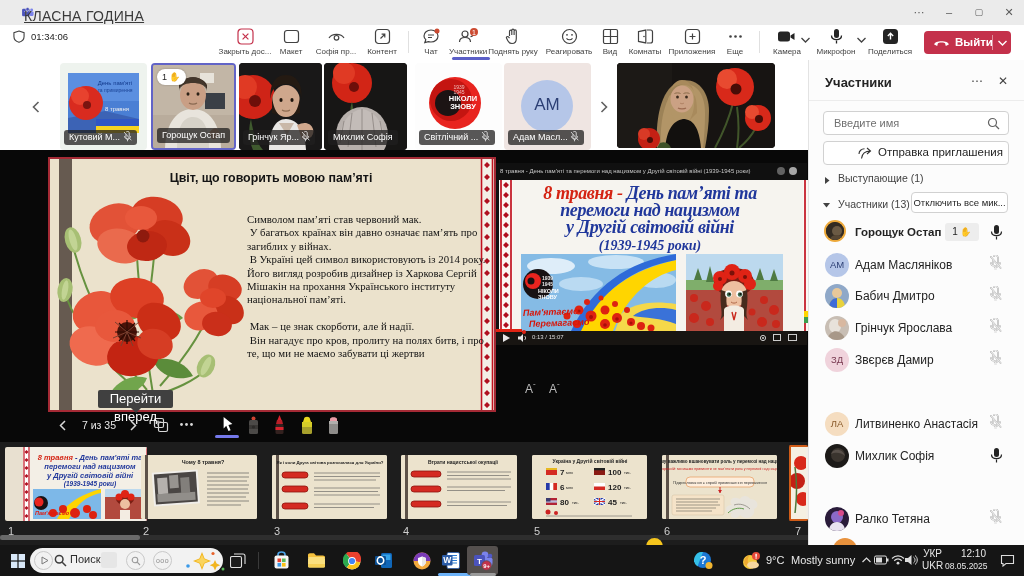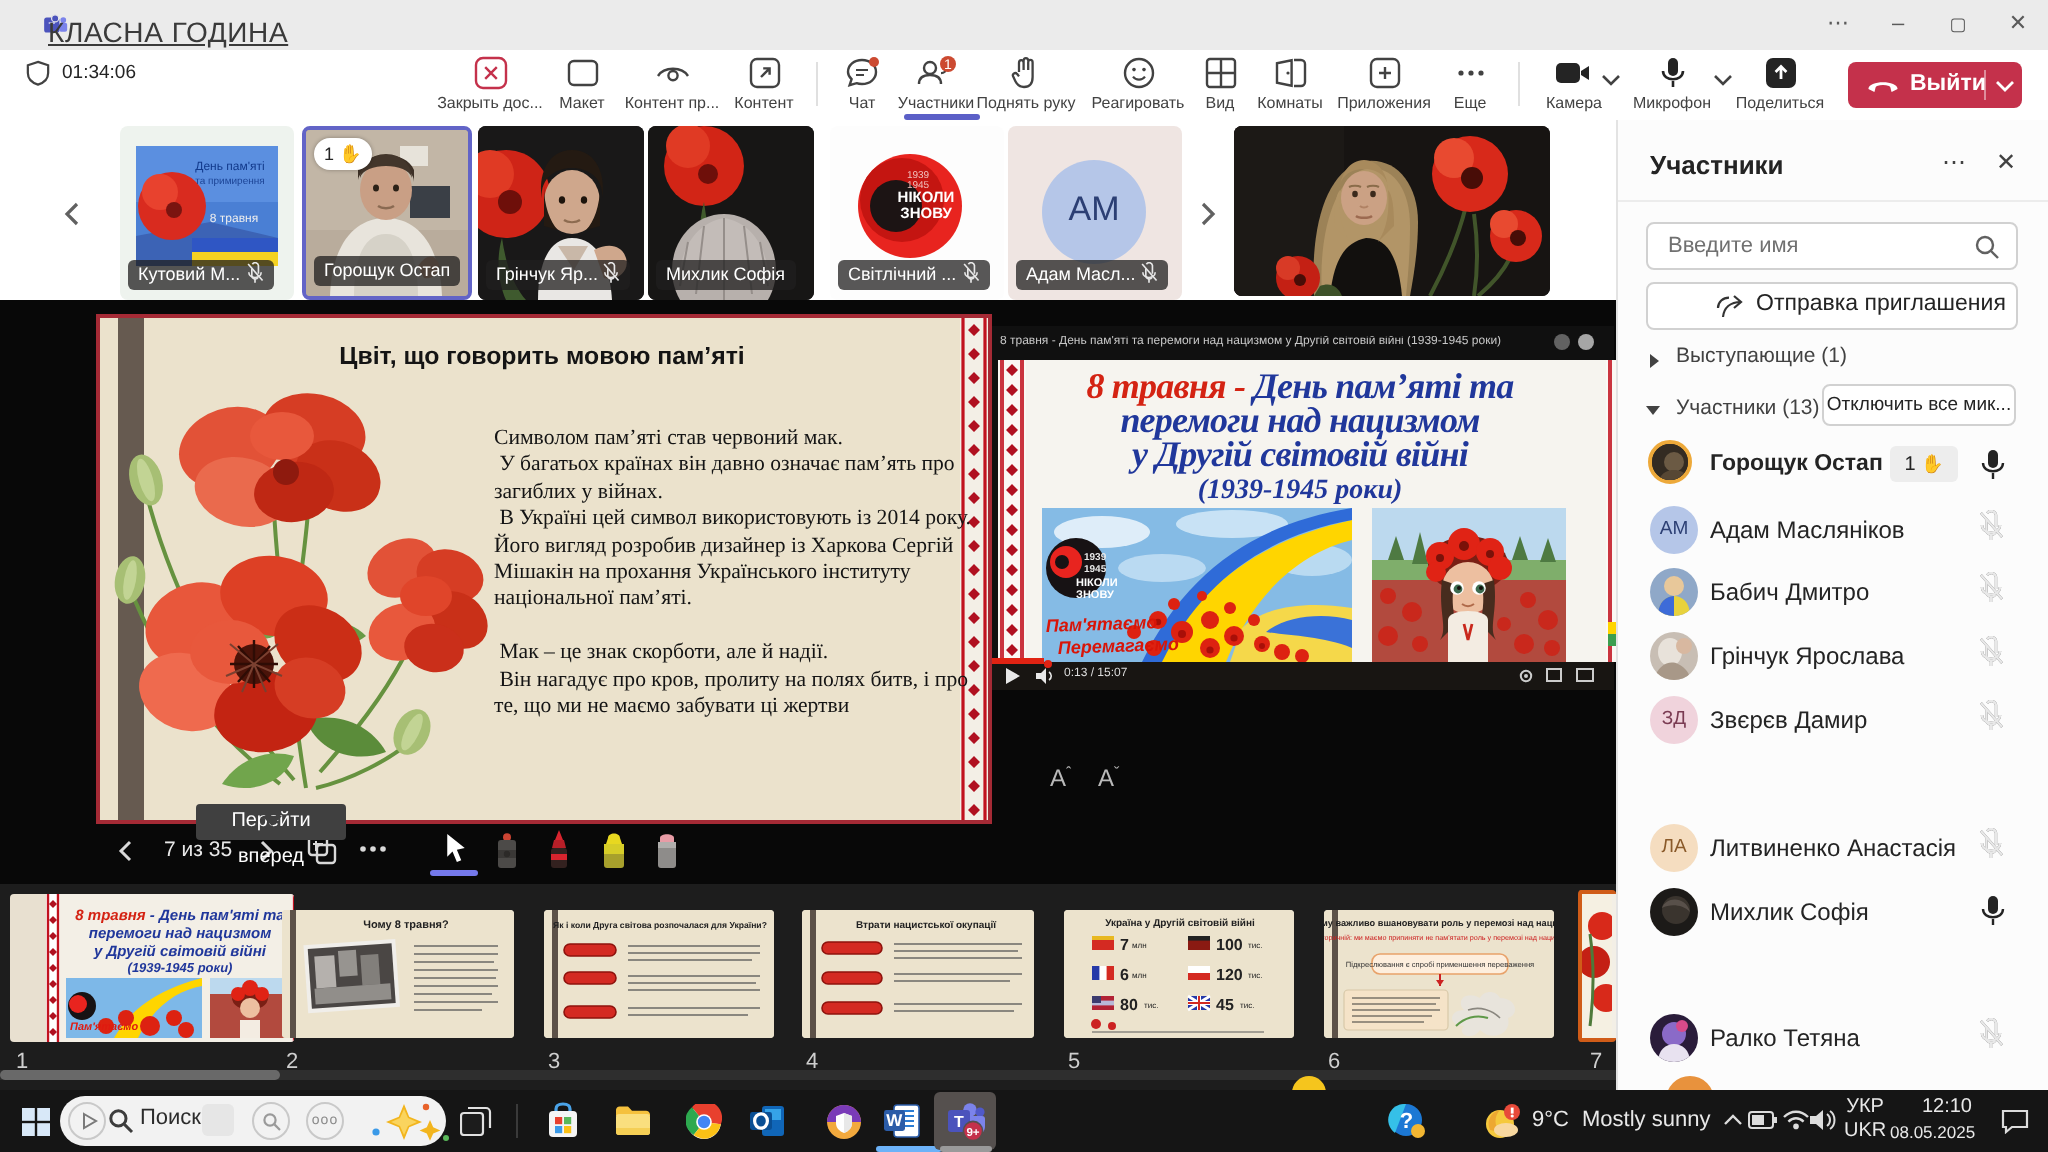--- a/index.html
+++ b/index.html
@@ -104,21 +104,21 @@
         <rect x="1.5" y="2.5" width="14" height="12" rx="2.5" fill="none" stroke="#424242" stroke-width="1.2"></rect>
       </svg>
     <div class="lbl">Макет</div>
   </div>
 
   <div class="tbtn" style="left:301px">
     <svg width="19" height="17" viewBox="0 0 19 17">
         <path d="M2 10 C5 5.2 14 5.2 17 10" fill="none" stroke="#424242" stroke-width="1.2"></path>
         <circle cx="9.5" cy="9.8" r="2.3" fill="none" stroke="#424242" stroke-width="1.2"></circle>
       </svg>
-    <div class="lbl">Контент пр...</div>
+    <div class="lbl">Софія пр...</div>
   </div>
 
   <div class="tbtn" style="left:347px">
     <svg width="17" height="17" viewBox="0 0 17 17">
         <rect x="1.5" y="1.5" width="14" height="14" rx="3" fill="none" stroke="#424242" stroke-width="1.2"></rect>
         <path d="M6.5 10.5 L10.7 6.3 M7.6 6.2 H10.8 V9.4" fill="none" stroke="#424242" stroke-width="1.2"></path>
       </svg>
     <div class="lbl">Контент</div>
   </div>
   <div class="tdiv" style="left:408px"></div>
@@ -609,21 +609,21 @@
       <div class="abs" style="right:8px;bottom:8px;width:7px;height:12px;">
         <div style="height:6px;background:#ffd500"></div>
         <div style="height:6px;background:#3c9e4f"></div>
       </div>
     </div>
   </div>
 
   <div class="abs" style="left:525px;top:232px;color:#b9b9b9;font-size:12px;">A<span style="font-size:8px;vertical-align:4px">ˆ</span></div>
   <div class="abs" style="left:549px;top:232px;color:#b9b9b9;font-size:12px;">A<span style="font-size:8px;vertical-align:4px">ˇ</span></div>
 
-  <div class="abs" style="left:98px;top:240px;width:75px;height:18px;background:#404040;border-radius:2px;color:#fff;font-size:10px;text-align:center;line-height:18px;z-index:5;margin-top:12px;">Перейти вперед</div>
+  <div class="abs" style="left:98px;top:240px;width:75px;height:18px;background:#404040;border-radius:2px;color:#fff;font-size:13px;text-align:center;line-height:18px;z-index:5;">Перейти вперед</div>
   <div class="abs" style="left:131px;top:258px;width:0;height:0;border-left:5px solid transparent;border-right:5px solid transparent;border-top:5px solid #404040;z-index:5;"></div>
 
   <div id="pctrl">
     <svg class="abs" style="left:57px;top:6px" width="11" height="13" viewBox="0 0 11 13">
         <path d="M8 2 L3.5 6.5 L8 11" fill="none" stroke="#d8d8d8" stroke-width="1.5"></path>
       </svg>
     <div class="abs" style="left:82px;top:6px;font-size:10.5px;color:#e8e8e8;">7 из 35</div>
     <svg class="abs" style="left:128px;top:6px" width="11" height="13" viewBox="0 0 11 13">
         <path d="M3 2 L7.5 6.5 L3 11" fill="none" stroke="#d8d8d8" stroke-width="1.5"></path>
       </svg>

